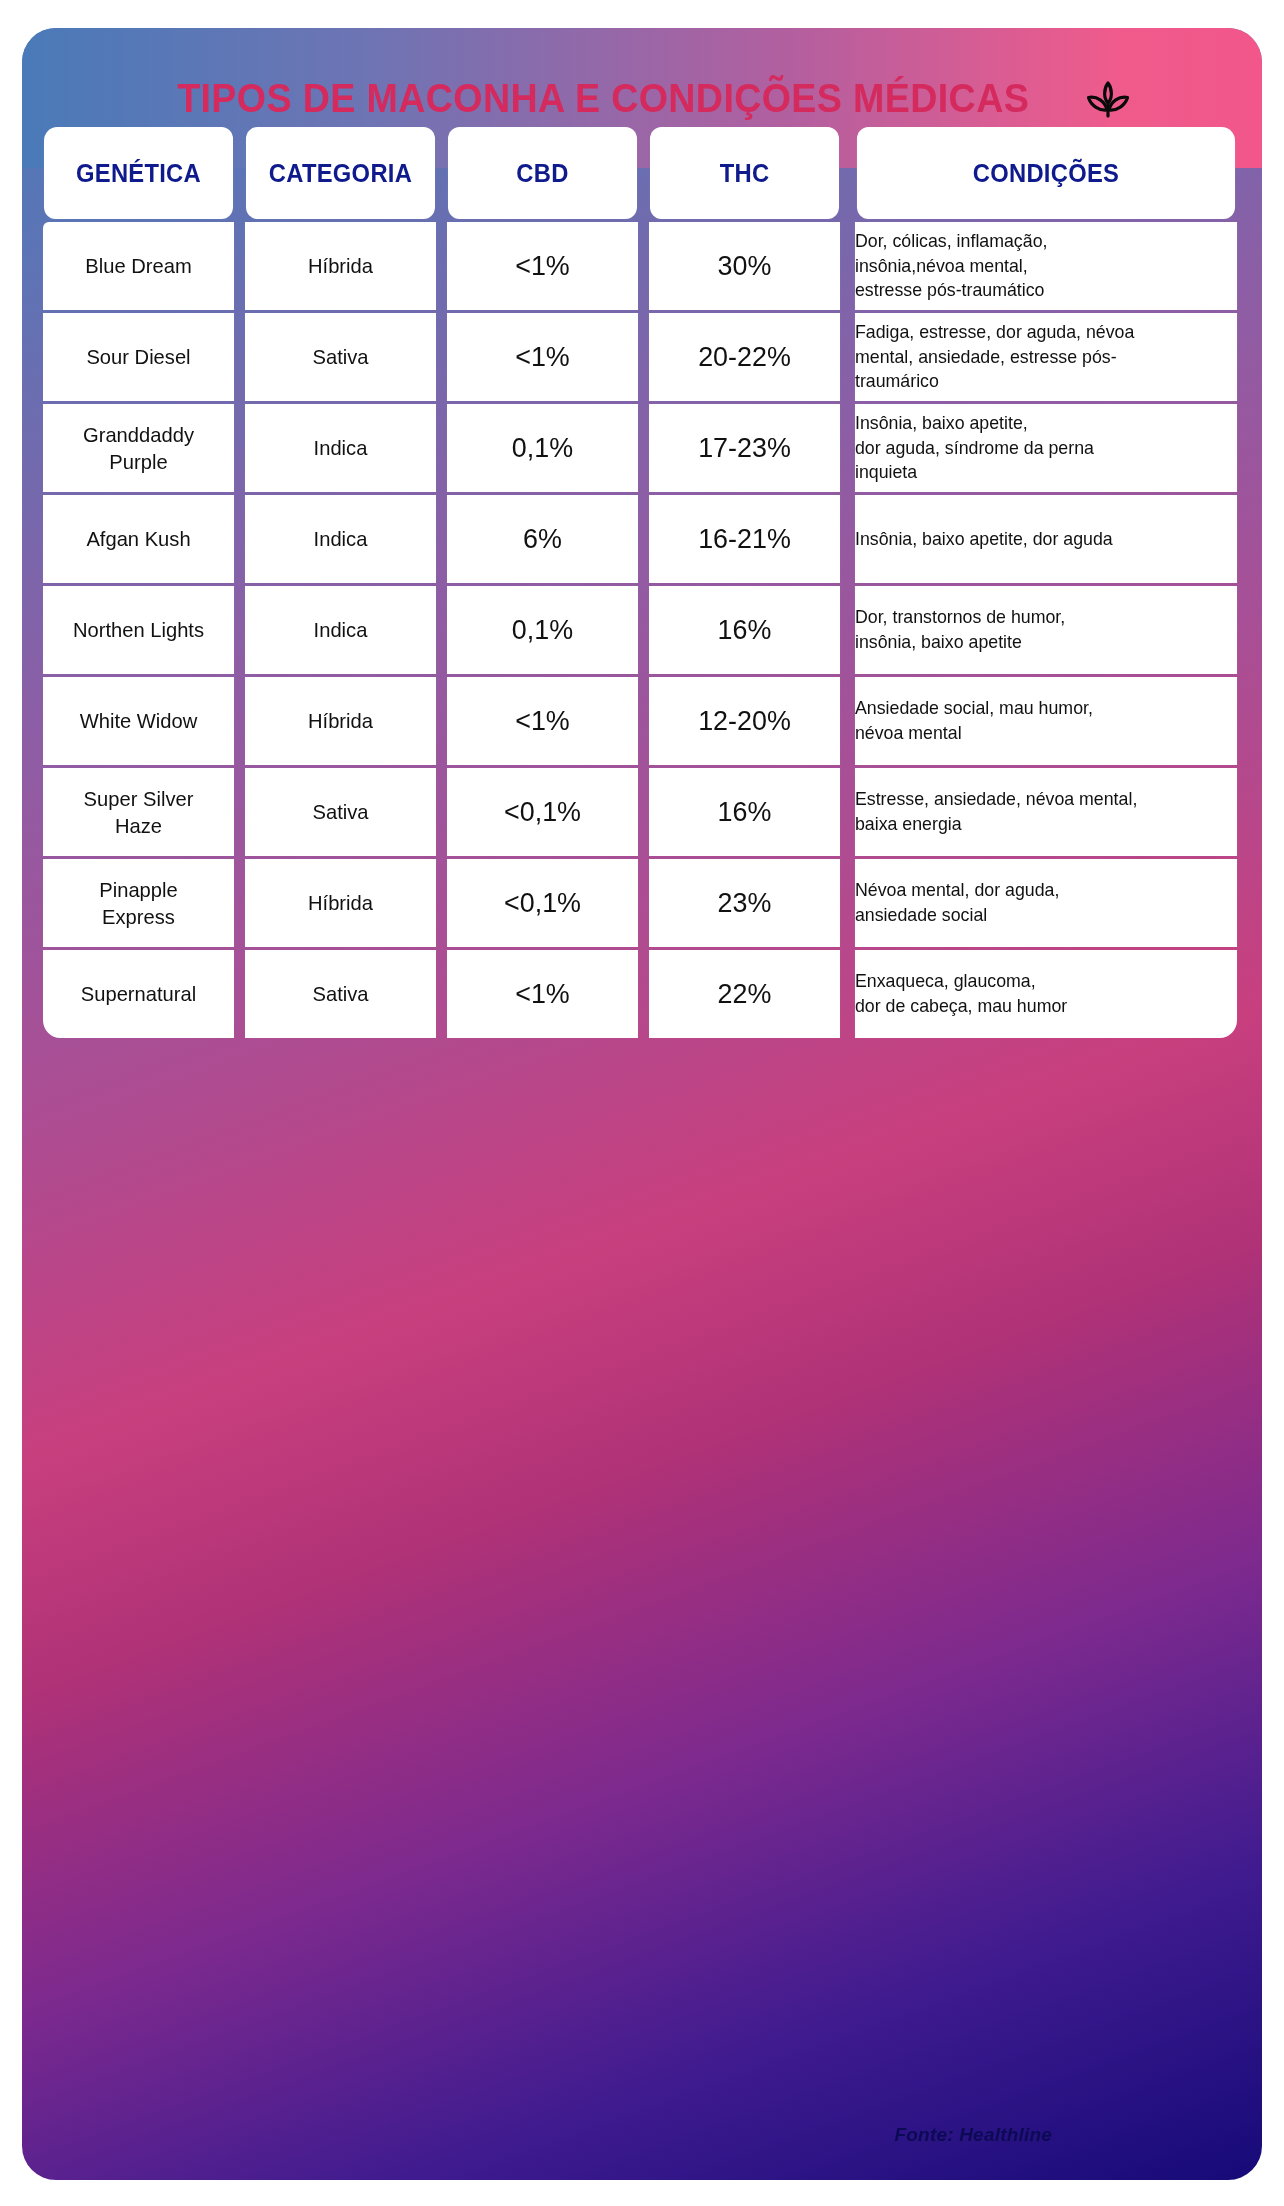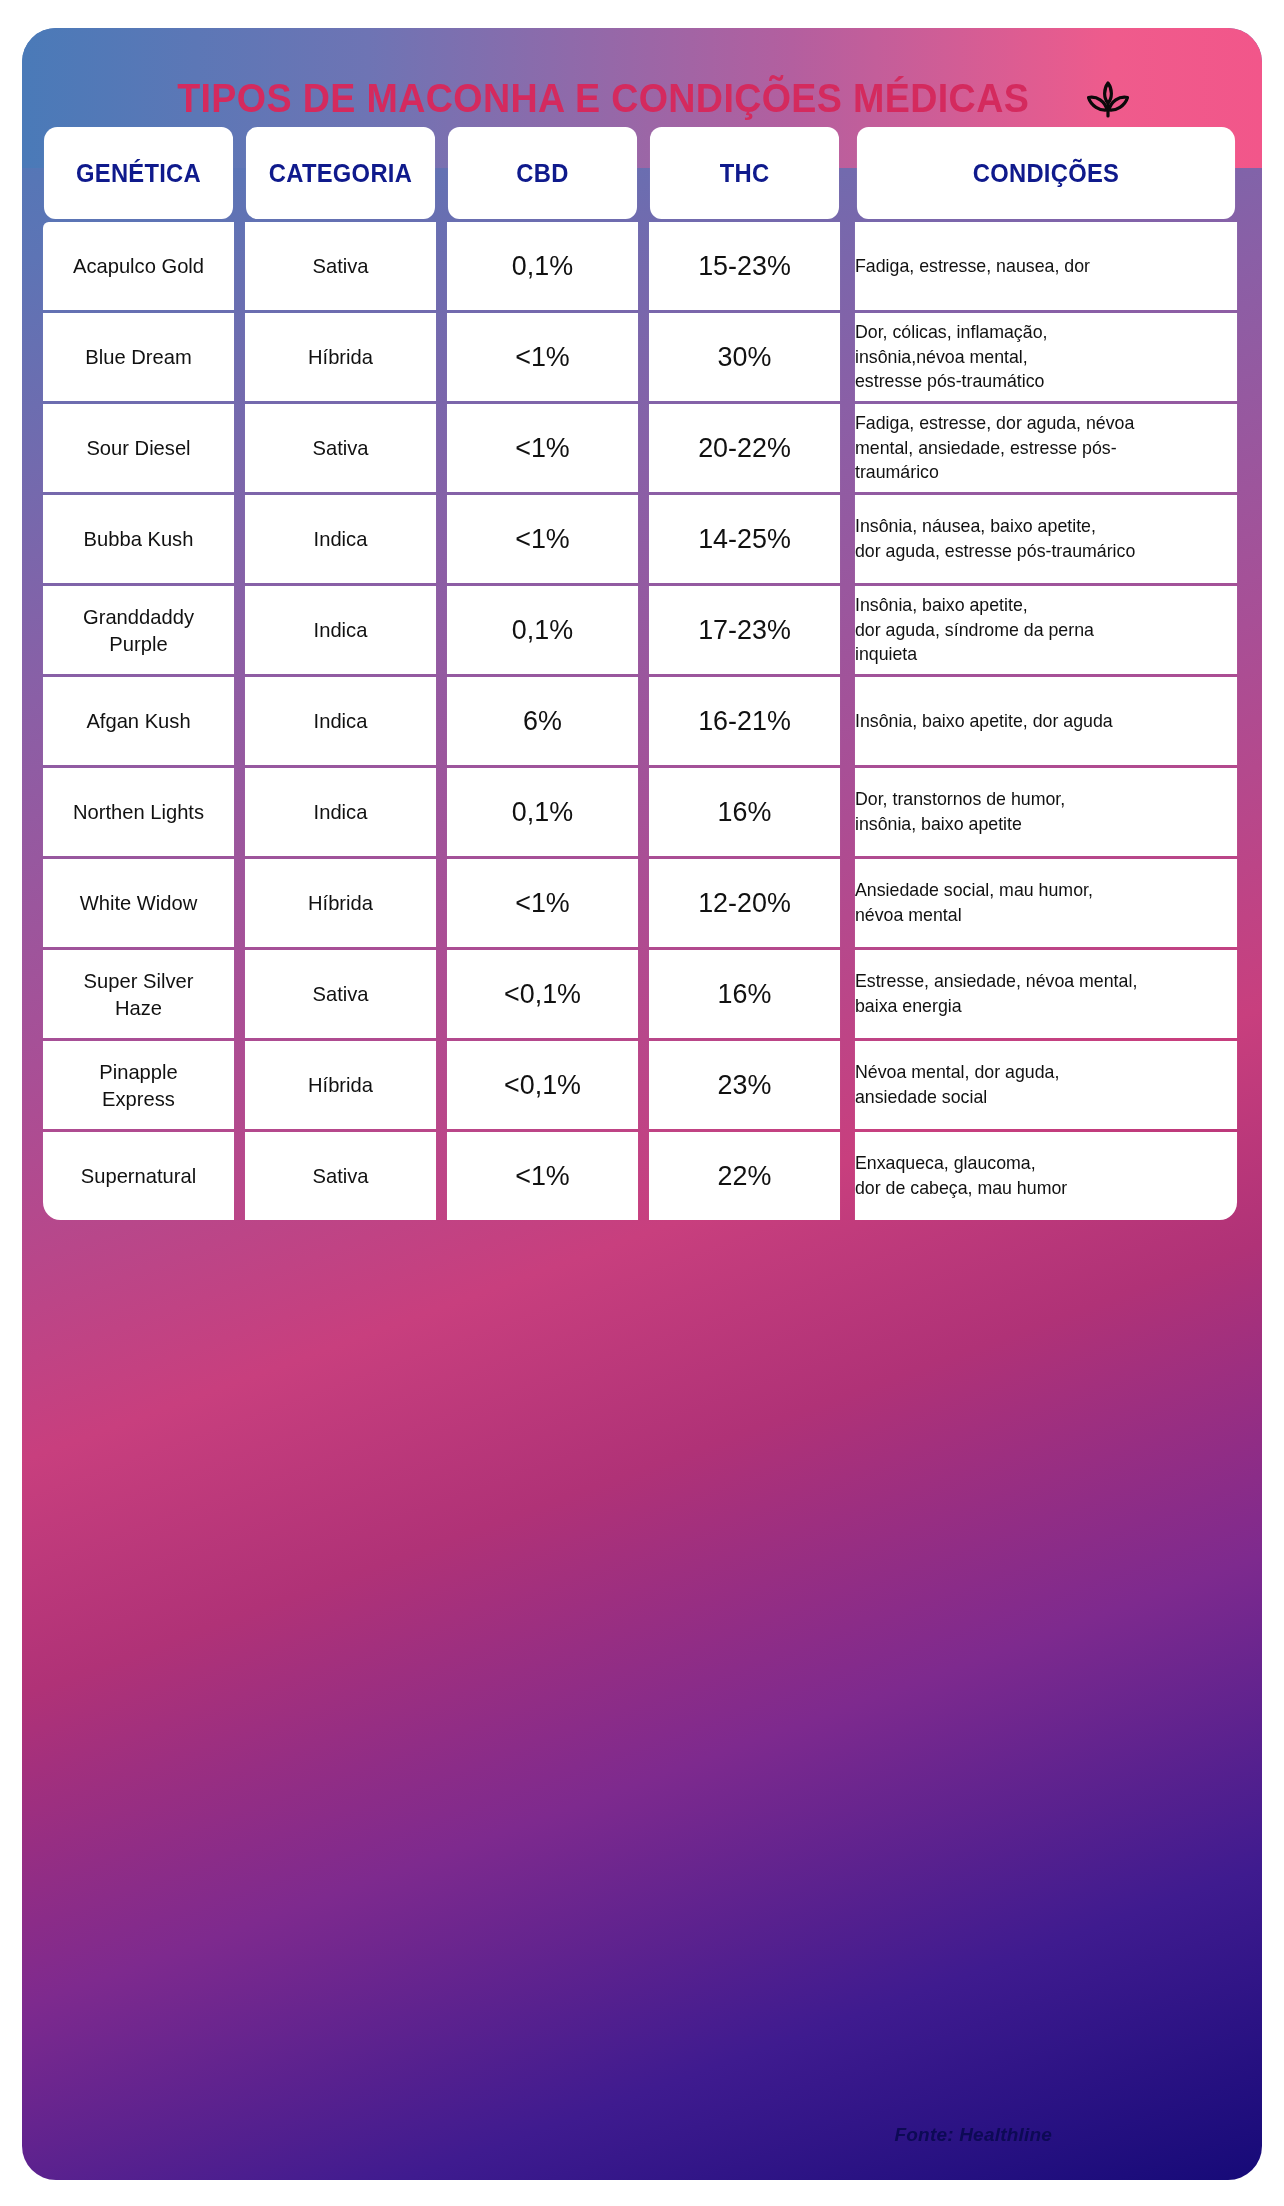--- a/index.html
+++ b/index.html
@@ -200,37 +200,20 @@
         <th>GENÉTICA</th>
         <th>CATEGORIA</th>
         <th>CBD</th>
         <th>THC</th>
         <th>CONDIÇÕES</th>
       </tr>
     </thead>
     <tbody id="table-body">
         <tr>
           <td class="genetica">
-            <div style="white-space: pre-line;">Acapulco Gold</div>
-          </td>
-          <td class="categoria">
-            <div style="white-space: pre-line;">Sativa</div>
-          </td>
-          <td class="cbd">
-            <div style="white-space: pre-line;">0,1%</div>
-          </td>
-          <td class="thc">
-            <div style="white-space: pre-line;">15-23%</div>
-          </td>
-          <td class="condicoes">
-            <div style="white-space: pre-line;">Fadiga, estresse, nausea, dor</div>
-          </td>
-        </tr>
-        <tr>
-          <td class="genetica">
             <div style="white-space: pre-line;">Blue Dream</div>
           </td>
           <td class="categoria">
             <div style="white-space: pre-line;">Híbrida</div>
           </td>
           <td class="cbd">
             <div style="white-space: pre-line;">&lt;1%</div>
           </td>
           <td class="thc">
             <div style="white-space: pre-line;">30%</div>
@@ -255,38 +238,20 @@
             <div style="white-space: pre-line;">20-22%</div>
           </td>
           <td class="condicoes">
             <div style="white-space: pre-line;">Fadiga, estresse, dor aguda, névoa
 mental, ansiedade, estresse pós-
 traumárico</div>
           </td>
         </tr>
         <tr>
           <td class="genetica">
-            <div style="white-space: pre-line;">Bubba Kush</div>
-          </td>
-          <td class="categoria">
-            <div style="white-space: pre-line;">Indica</div>
-          </td>
-          <td class="cbd">
-            <div style="white-space: pre-line;">&lt;1%</div>
-          </td>
-          <td class="thc">
-            <div style="white-space: pre-line;">14-25%</div>
-          </td>
-          <td class="condicoes">
-            <div style="white-space: pre-line;">Insônia, náusea, baixo apetite,
-dor aguda, estresse pós-traumárico</div>
-          </td>
-        </tr>
-        <tr>
-          <td class="genetica">
             <div style="white-space: pre-line;">Granddaddy
 Purple</div>
           </td>
           <td class="categoria">
             <div style="white-space: pre-line;">Indica</div>
           </td>
           <td class="cbd">
             <div style="white-space: pre-line;">0,1%</div>
           </td>
           <td class="thc">

